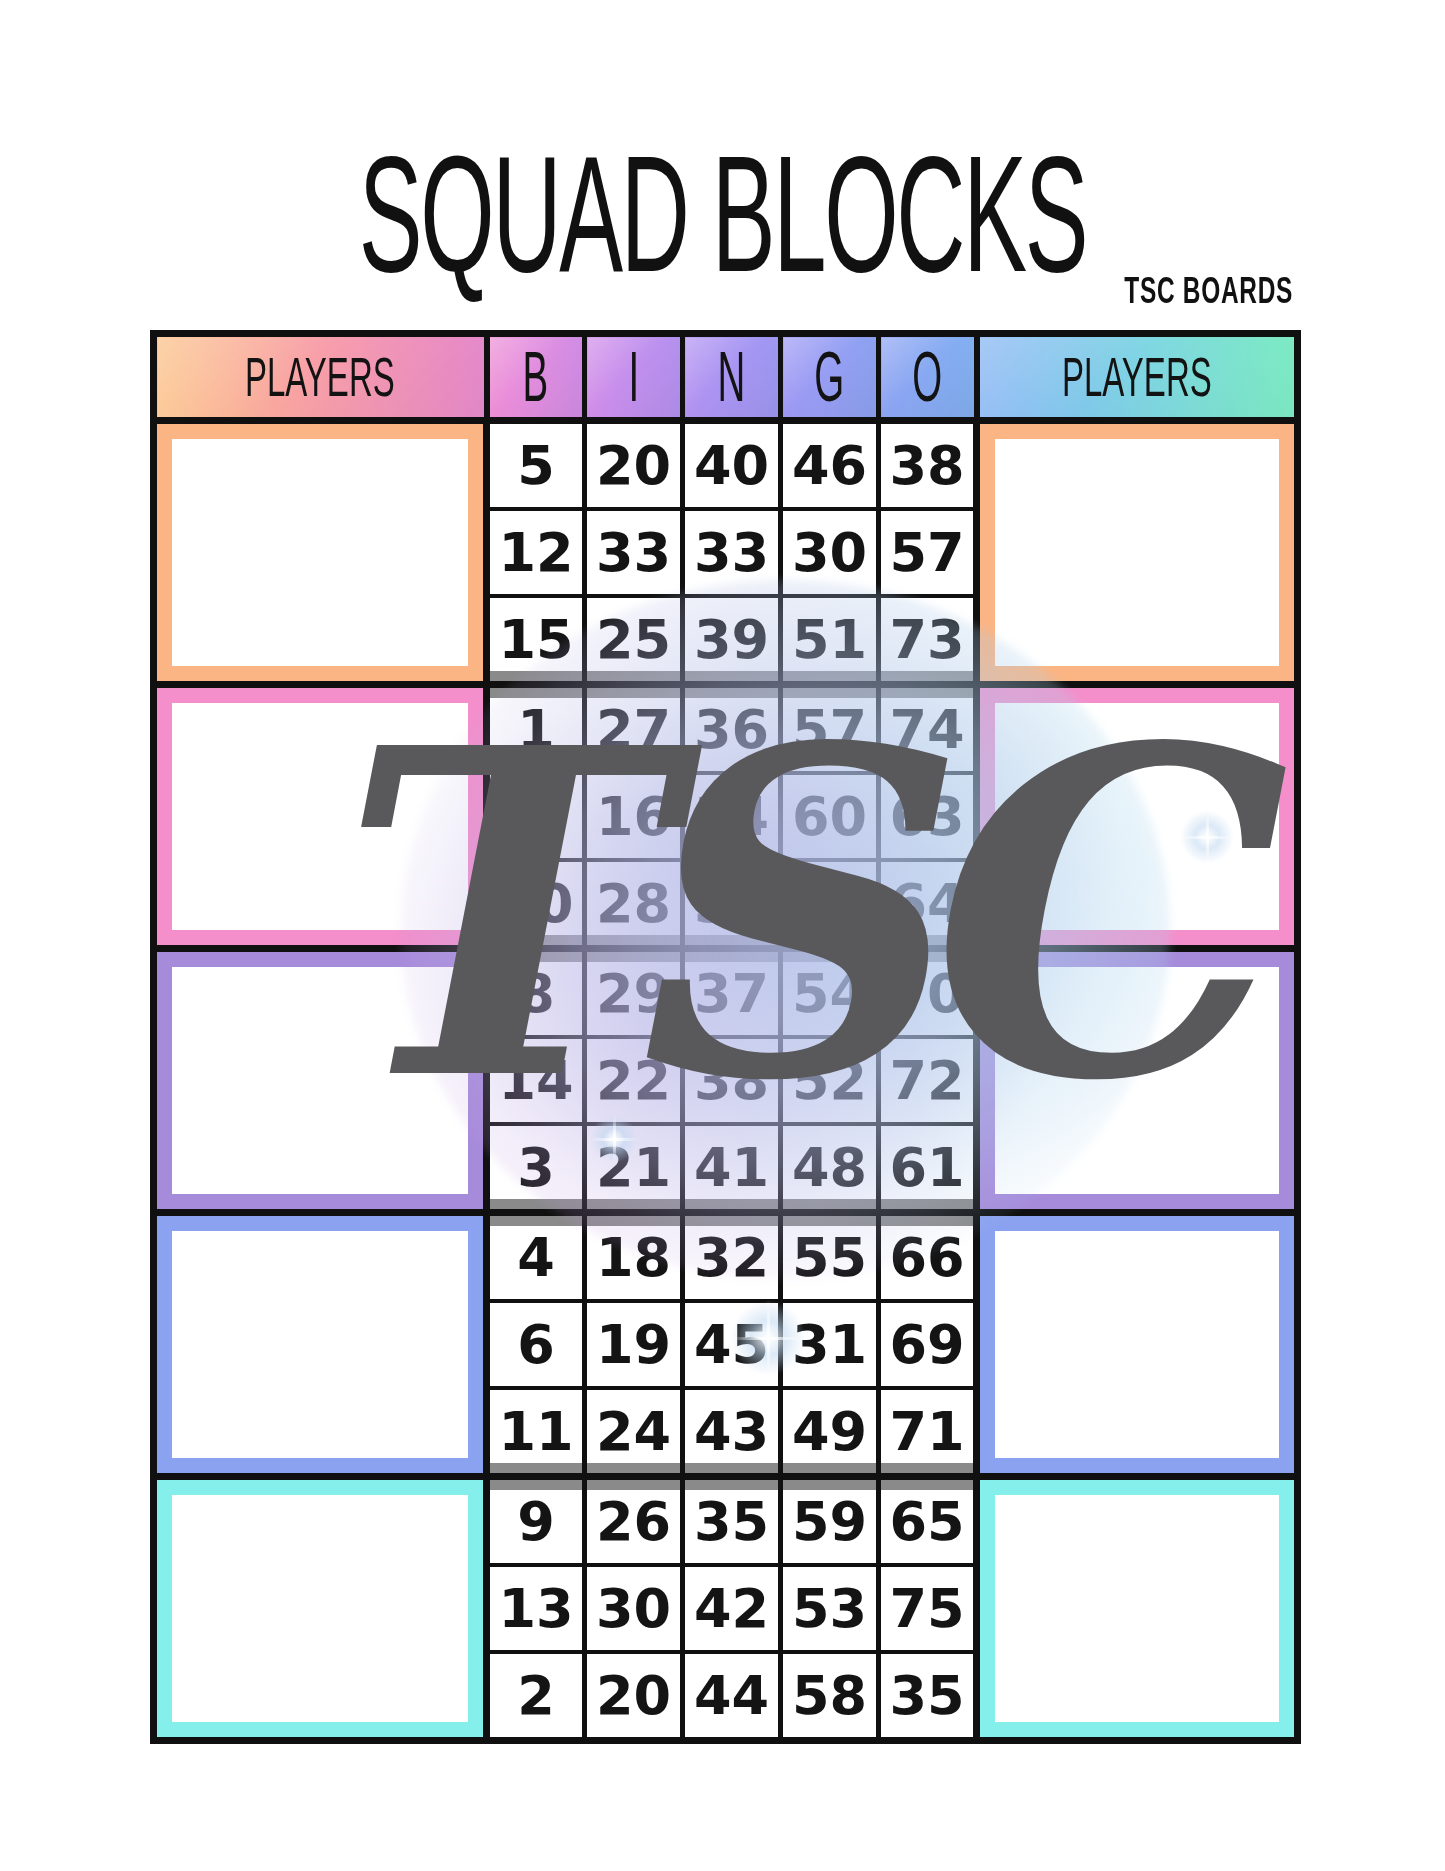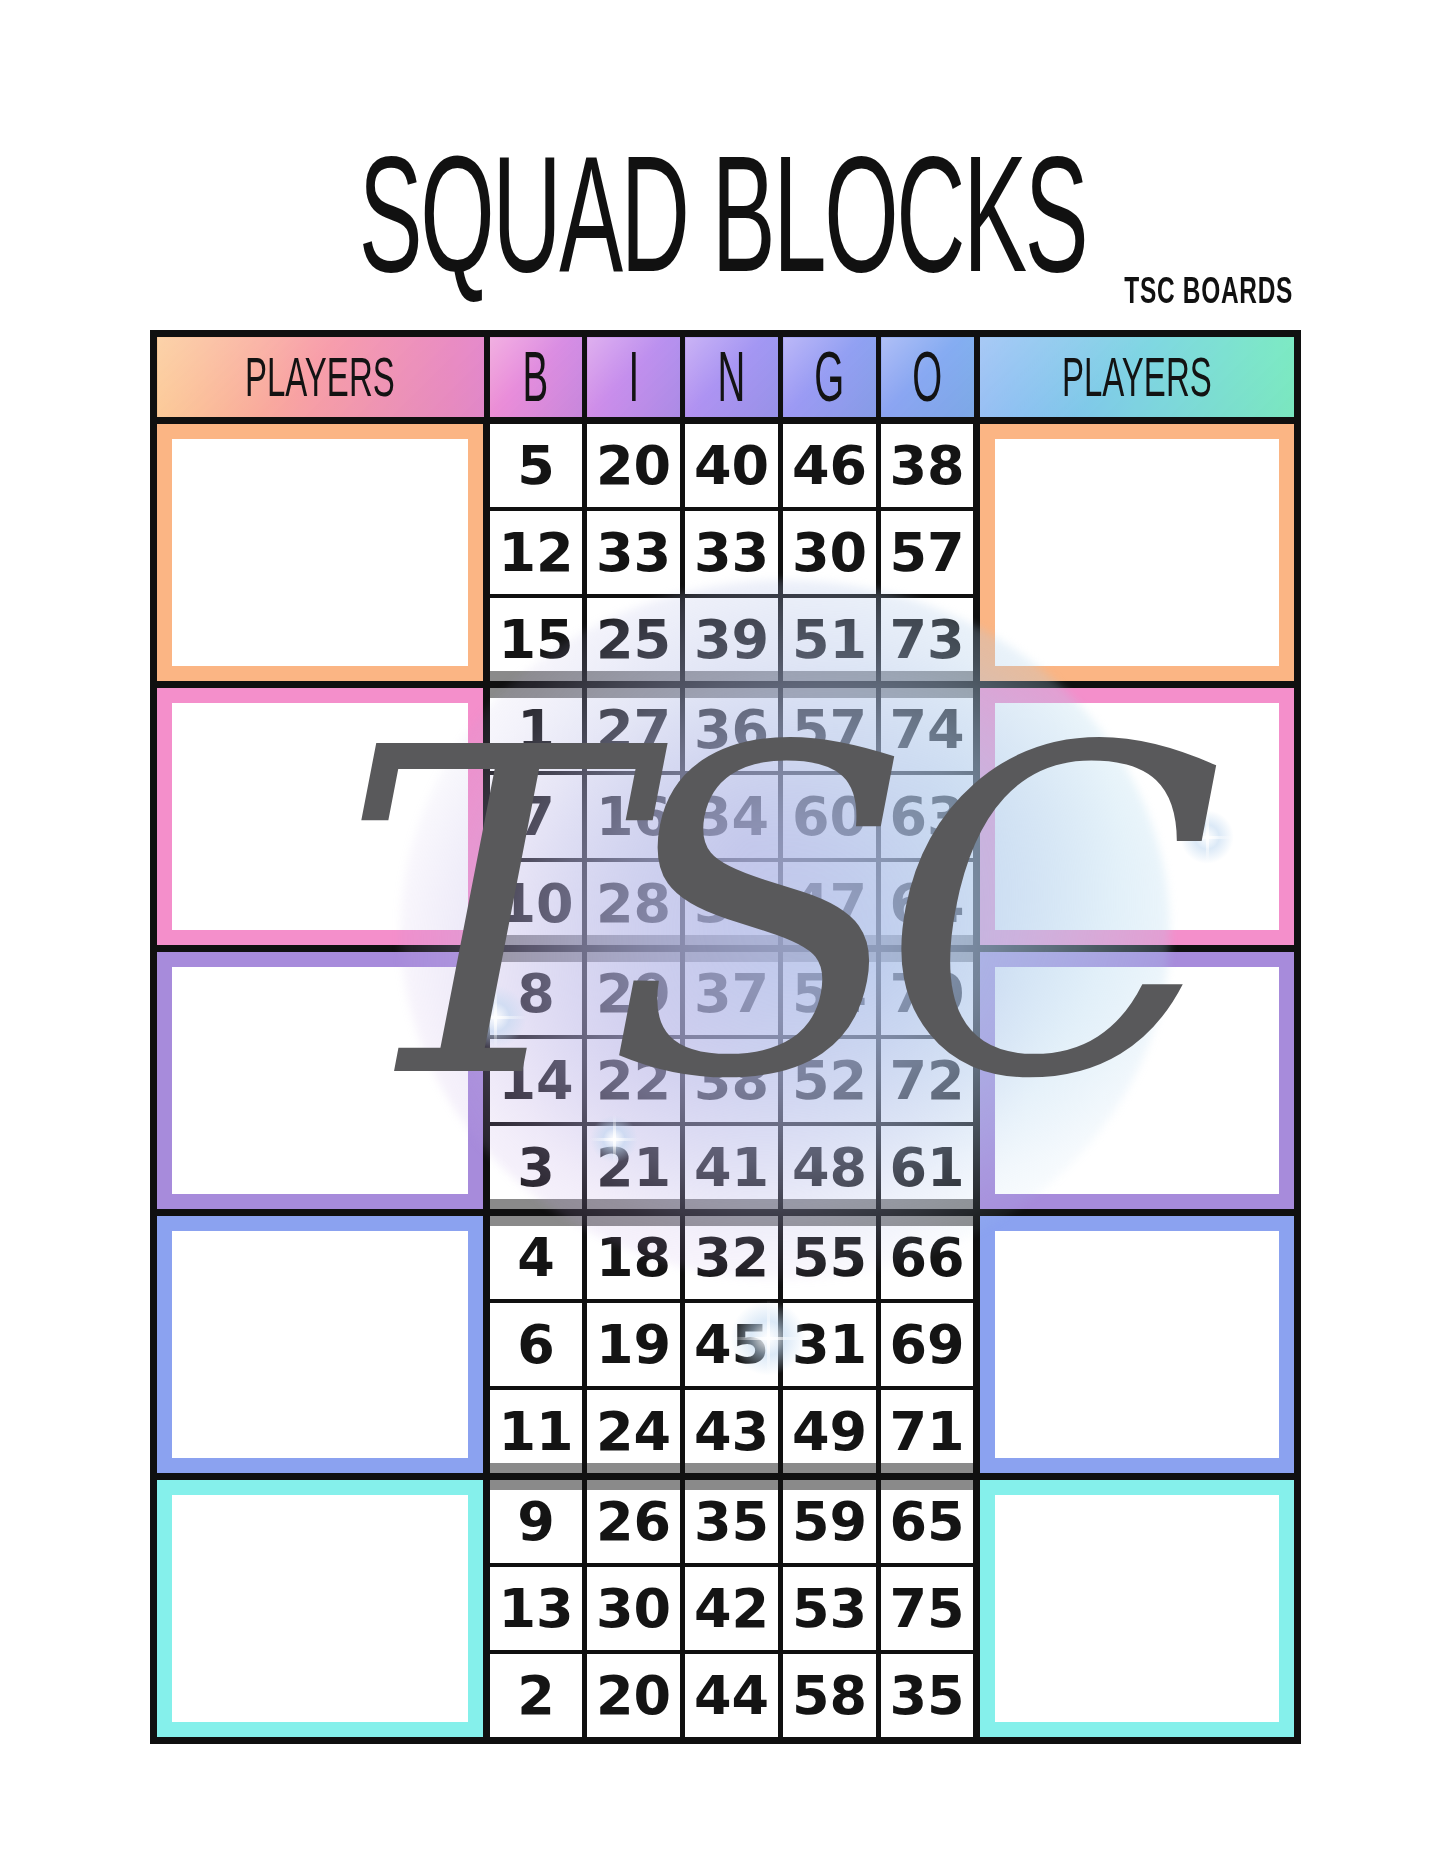--- a/index.html
+++ b/index.html
@@ -78,21 +78,21 @@
     filter:blur(4px);pointer-events:none;
   }
   .star{position:absolute;pointer-events:none;
     background:radial-gradient(circle,rgba(255,255,255,0.95) 0%,rgba(190,215,240,0.55) 32%,rgba(190,215,240,0) 70%);}
   .star::before,.star::after{content:"";position:absolute;background:linear-gradient(90deg,rgba(255,255,255,0),rgba(255,255,255,0.9),rgba(255,255,255,0));}
   .star::before{left:0;right:0;top:50%;height:3px;margin-top:-1px;}
   .star::after{top:0;bottom:0;left:50%;width:3px;margin-left:-1px;transform:none;
     background:linear-gradient(180deg,rgba(255,255,255,0),rgba(255,255,255,0.9),rgba(255,255,255,0));}
   .watermark{
     position:absolute;left:340px;top:690px;width:720px;text-align:center;
-    font-family:"DejaVu Serif",serif;font-style:italic;font-weight:400;
+    font-family:"DejaVu Serif",serif;font-style:italic;font-weight:700;
     font-size:450px;line-height:1;color:#59595B;letter-spacing:-34px;
     pointer-events:none;white-space:nowrap;
   }
 </style>
 </head>
 <body>
 
 <div class="title">SQUAD BLOCKS</div>
 <div class="brand">TSC BOARDS</div>
 

